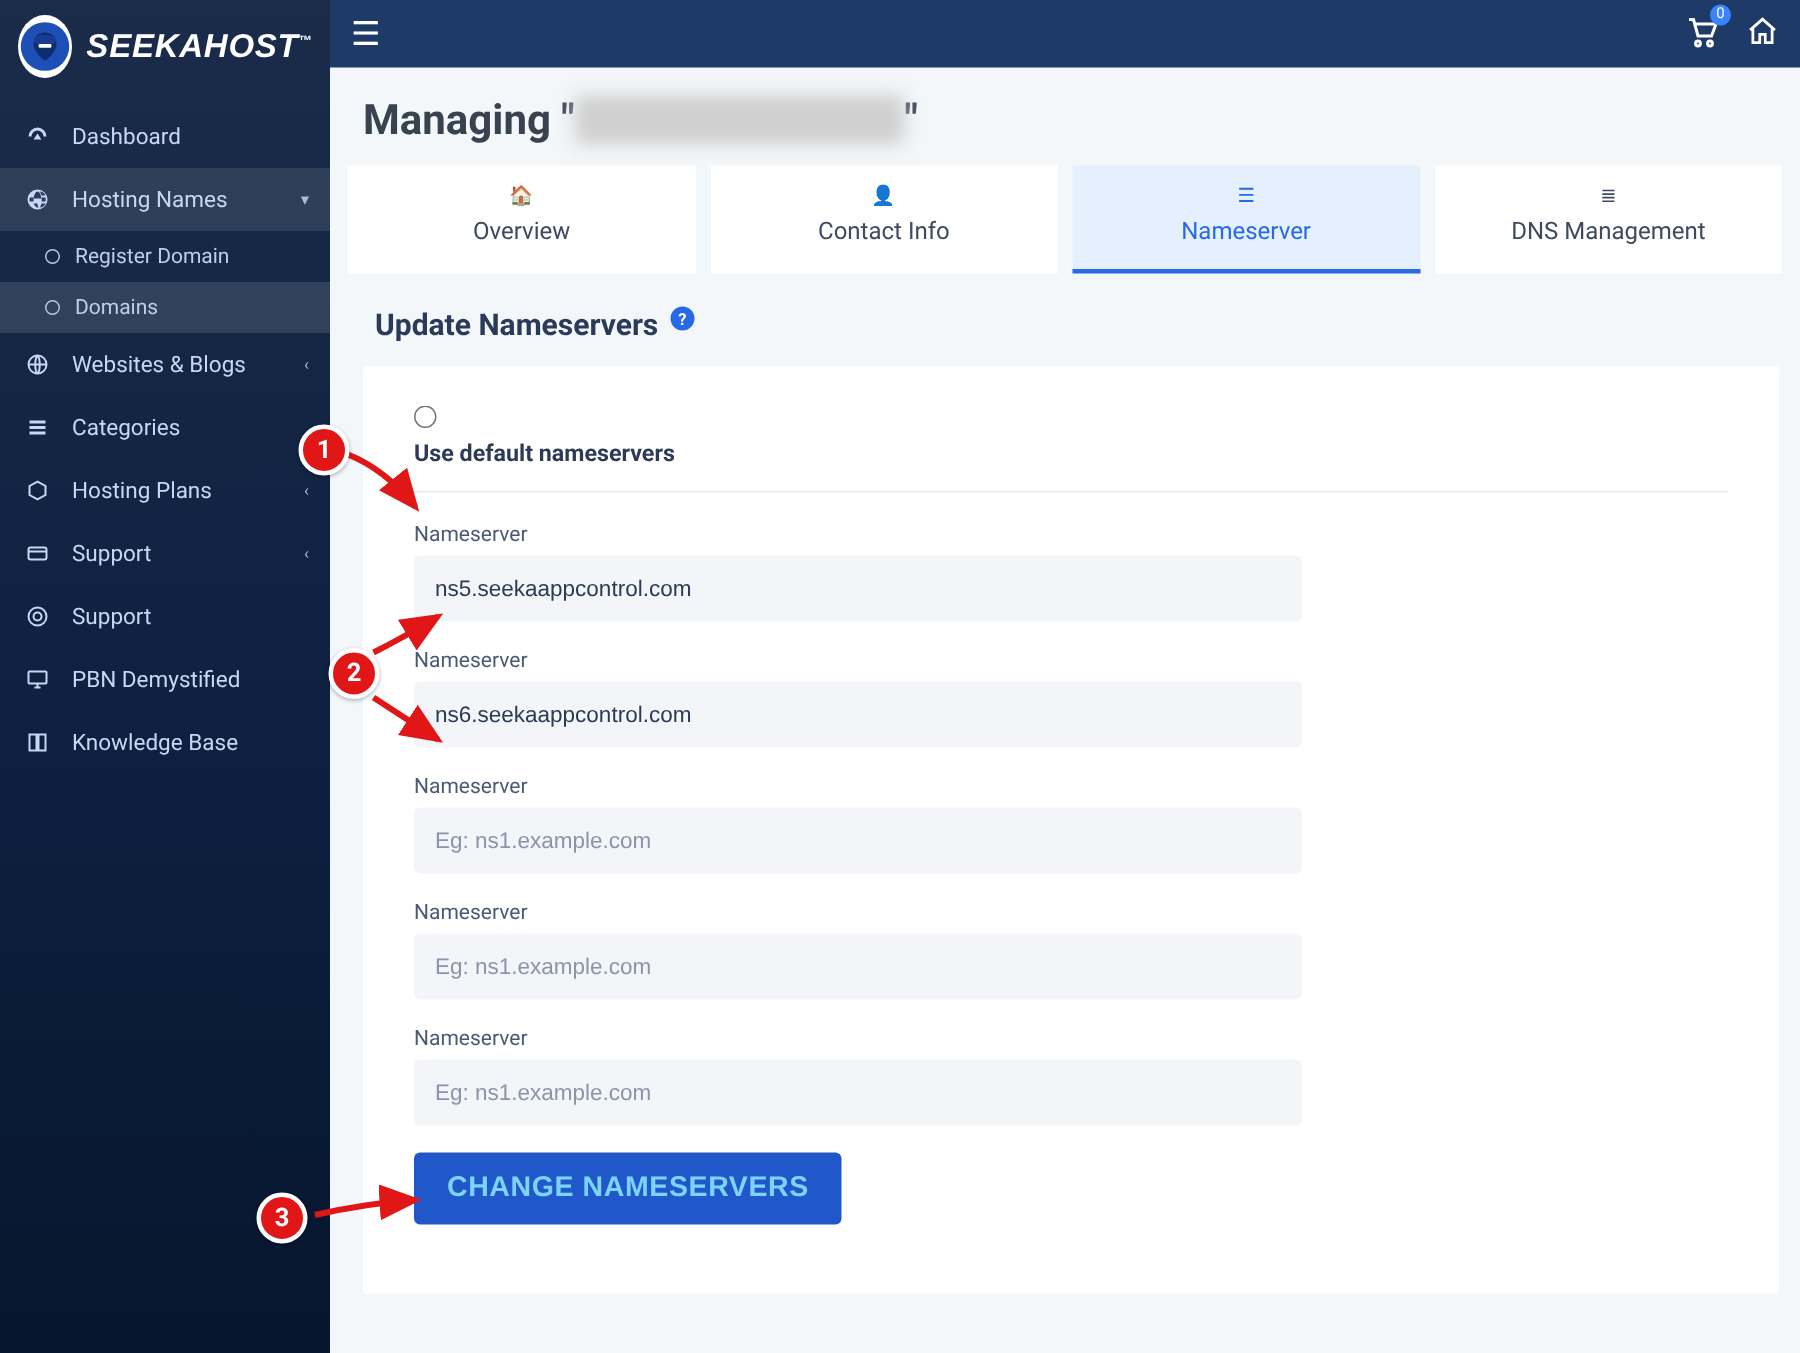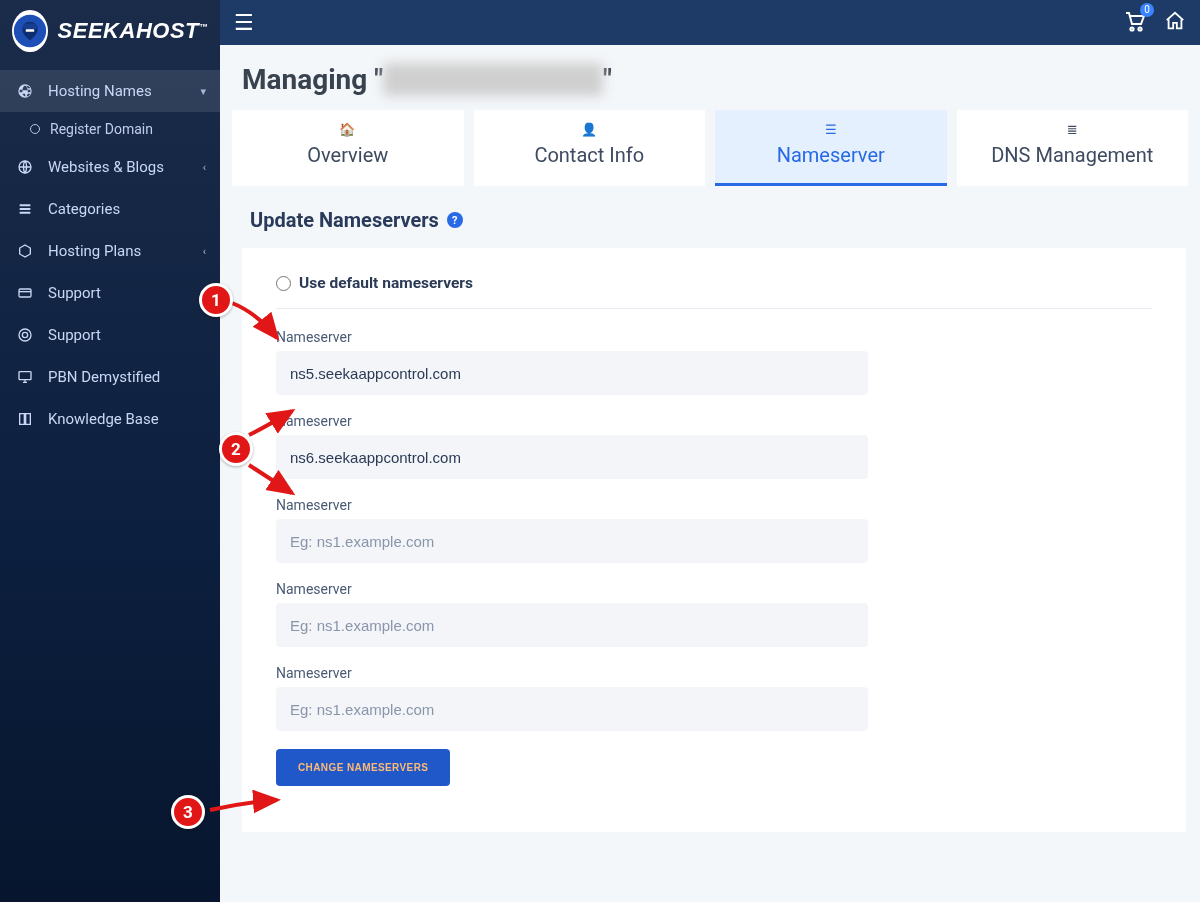--- a/index.html
+++ b/index.html
@@ -134,45 +134,46 @@
     cursor:pointer;
     border-bottom: 3px solid transparent;
   }
   .tab.active {
     background:#e5f0ff;
     color:#2869e6;
     border-bottom-color:#2869e6;
   }
   .tab-ico { font-size:13px; display:block; margin-bottom:6px;}
   .tab.active .tab-ico { color:#2869e6;}
-  .tab-label { font-size:20px; }
+  .tab-label { font-size:16px; }
 
   
   .section-title {
     font-size:20px; font-weight:700; color:#2a3a5a;
     padding: 4px 22px 8px 30px;
-    display:flex; align-items:center; gap:8px;margin-top:14px;
+    display:flex; align-items:flex-start; gap:8px;margin-top:14px;
   }
   .help-ico {
     width:16px;height:16px; border-radius:50%;
     background:#2869e6; color:#fff; font-size:11px;
     display:inline-flex;align-items:center;justify-content:center;
     font-weight:700;
   }
   .panel {
     background:#fff;
     margin: 8px 14px 18px 22px;
     border-radius:2px;
     padding: 26px 34px 46px 34px;
   }
   .radio-row {
-    display:flex; align-items:center; gap:8px;
+    display:flex; gap:8px;
     font-weight:700; color:#2b3a55;
     font-size:15.5px;
     margin-bottom: 16px;
+    flex-direction: column;
   }
   .radio-row input[type="radio"]{
     width:15px;height:15px; accent-color:#2869e6;
   }
   .divider {
     border:none; border-top:1px solid #e6e9ef;
     margin: 0 0 20px 0;
   }
   .ns-field { margin: 0 0 18px 0; }
   .ns-label { font-size:14px; color:#4a5a75; margin-bottom:6px; }
@@ -183,23 +184,23 @@
     border: none;
     border-radius:4px;
     padding: 0 14px;
     font-size:15px;
     color:#2b3a55;
   }
   .ns-input::placeholder{ color:#8a95aa;}
   .btn-primary {
     display:inline-block;
     background:#2058c9;
-    color:#fdba74;
+    color:#7dd3fc;
     font-weight:700;
-    font-size:10px;
+    font-size:19px;
     letter-spacing:0.4px;
     padding: 13px 22px;
     border:none; border-radius:4px;
     cursor:pointer;
   }
 
   
   .anno {
     position:absolute; z-index:50; pointer-events:none;
   }
@@ -224,33 +225,45 @@
           <ellipse cx="20" cy="15" rx="9" ry="4" fill="#173e8e"></ellipse>
           <rect x="15" y="18" width="10" height="3" rx="1" fill="#ffffff"></rect>
         </svg>
     </span>
     <span class="logo-text">
       <span>SEEKAHOST</span><span class="logo-tm">™</span>
     </span>
   </div>
 
   <ul class="nav">
+    <li class="nav-item">
+      <span class="nav-icon">
+        <svg viewBox="0 0 24 24">
+            <path d="M12 3a9 9 0 00-9 9h3a6 6 0 1112 0h3a9 9 0 00-9-9zm0 6l4 6h-8l4-6z"></path>
+          </svg>
+      </span>
+      <span>Dashboard</span>
+    </li>
 
     <li class="nav-item active">
       <span class="nav-icon">
         <svg viewBox="0 0 24 24">
             <path d="M12 2a10 10 0 100 20 10 10 0 000-20zm0 2c1.8 0 3.4 2.9 3.9 7H8.1C8.6 6.9 10.2 4 12 4zm-8 8c0-.7.1-1.3.2-2h3.9c-.1.7-.1 1.3-.1 2s0 1.3.1 2H4.2c-.1-.7-.2-1.3-.2-2zm4 4h3.9c.5 4.1 2.1 4 .1 4-1.8 0-3.4-2.9-3.9-4zm7.9 0H20c-1 2.4-3.2 4-5.9 4 .9-1 1.6-2.4 1.8-4zM20 10c.1.7.2 1.3.2 2s-.1 1.3-.2 2h-3.9c.1-.7.1-1.3.1-2s0-1.3-.1-2H20zm-5.9-6c2.7 0 4.9 1.6 5.9 4h-4.1c-.2-1.6-.9-3-1.8-4z"></path>
           </svg>
       </span>
       <span>Hosting Names</span>
       <span class="chev">▾</span>
     </li>
     <li class="sub-item">
       <span class="sub-bullet"></span>
       <span>Register Domain</span>
+    </li>
+    <li class="sub-item active">
+      <span class="sub-bullet"></span>
+      <span>Domains</span>
     </li>
 
     <li class="nav-item">
       <span class="nav-icon">
           <svg viewBox="0 0 24 24">
             <circle cx="12" cy="12" r="9" fill="none" stroke="#c9d6f5" stroke-width="2"></circle>
             <path d="M3 12h18M12 3c3 3 3 15 0 18M12 3c-3 3-3 15 0 18" fill="none" stroke="#c9d6f5" stroke-width="2"></path>
           </svg>
         </span>
       <span>Websites &amp; Blogs</span>

